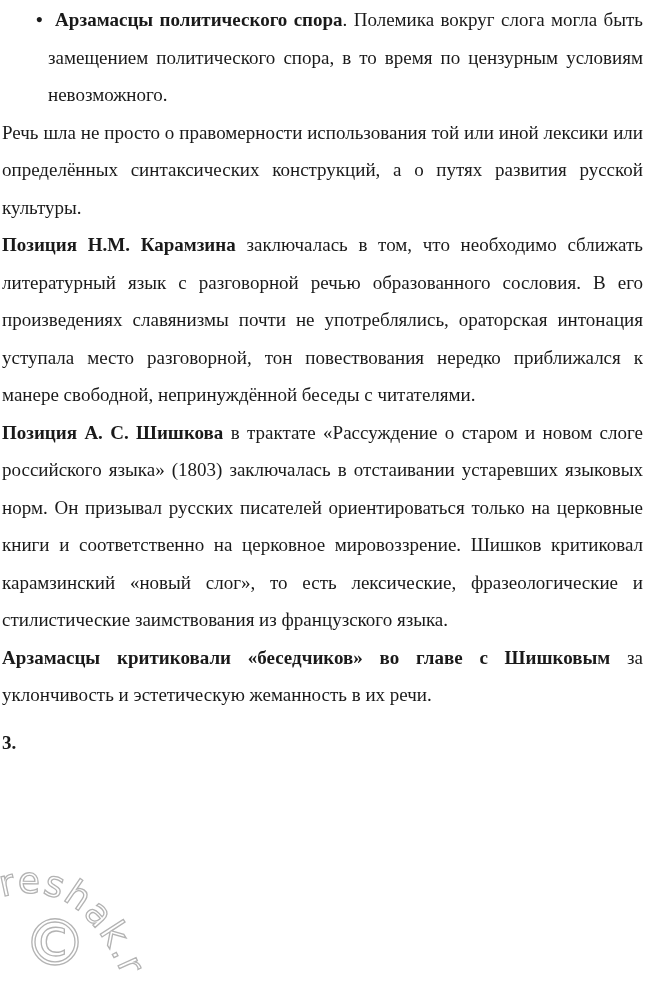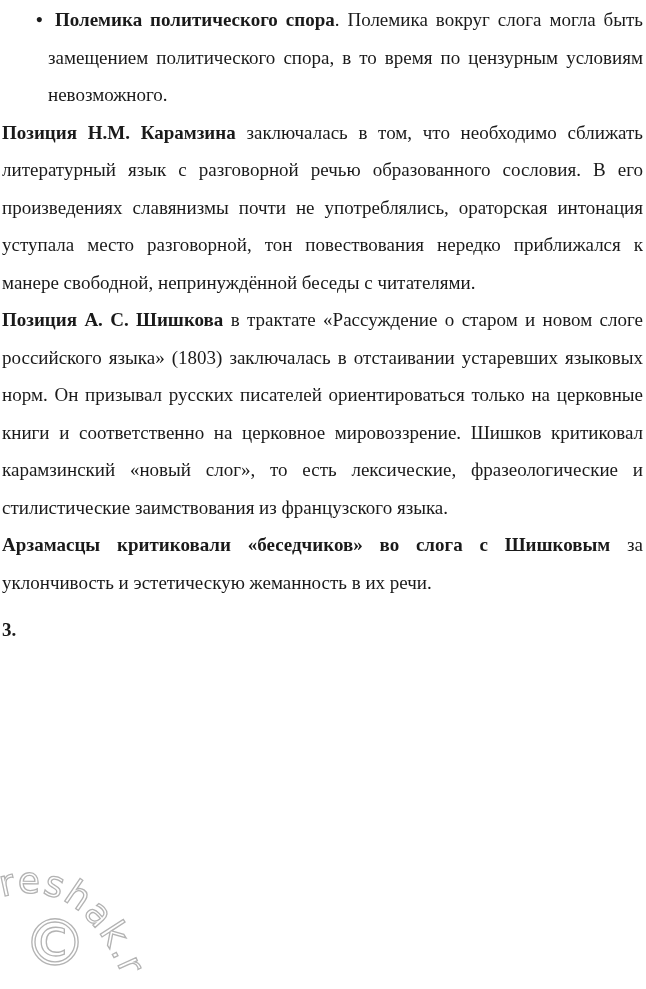--- a/index.html
+++ b/index.html
@@ -68,24 +68,25 @@
     stroke: #b3b3b3;
     stroke-width: 1.3px;
   }
 </style>
 </head>
 <body>
 
 <div class="page">
 
   <div class="content">
-      <div class="para bullet"><span class="bullet-marker">•</span><span class="run b">Полемика политического спора</span><span class="run">. Полемика вокруг слога могла быть замещением политического спора, в то время по цензурным условиям невозможного.</span></div>
+      <div class="para bullet"><span class="bullet-marker">•</span><span class="run b">Арзамасцы политического спора</span><span class="run">. Полемика вокруг слога могла быть замещением политического спора, в то время по цензурным условиям невозможного.</span></div>
+      <div class="para"><span class="run">Речь шла не просто о правомерности использования той или иной лексики или определённых синтаксических конструкций, а о путях развития русской культуры.</span></div>
       <div class="para"><span class="run b">Позиция Н.М. Карамзина</span><span class="run"> заключалась в том, что необходимо сближать литературный язык с разговорной речью образованного сословия. В его произведениях славянизмы почти не употреблялись, ораторская интонация уступала место разговорной, тон повествования нередко приближался к манере свободной, непринуждённой беседы с читателями.</span></div>
       <div class="para"><span class="run b">Позиция А. С. Шишкова</span><span class="run"> в трактате «Рассуждение о старом и новом слоге российского языка» </span><span class="run i">(1803)</span><span class="run"> заключалась в отстаивании устаревших языковых норм. Он призывал русских писателей ориентироваться только на церковные книги и соответственно на церковное мировоззрение. Шишков критиковал карамзинский «новый слог», то есть лексические, фразеологические и стилистические заимствования из французского языка.</span></div>
-      <div class="para"><span class="run b">Арзамасцы критиковали «беседчиков» во слога с Шишковым</span><span class="run"> за уклончивость и эстетическую жеманность в их речи.</span></div>
+      <div class="para"><span class="run b">Арзамасцы критиковали «беседчиков» во главе с Шишковым</span><span class="run"> за уклончивость и эстетическую жеманность в их речи.</span></div>
       <div class="heading"><span class="run b">3.</span></div>
     </div>
 
   <svg class="watermark" width="200" height="144" viewBox="0 0 200 144" aria-hidden="true">
     <path id="wm-arc" d="M 2 52 Q 84 28 128 144" fill="none" stroke="none"></path>
     <text class="wm-text">
       <textPath href="#wm-arc">reshak.ru</textPath>
     </text>
     <text class="wm-copy" x="55" y="120" text-anchor="middle">©</text>
   </svg>

